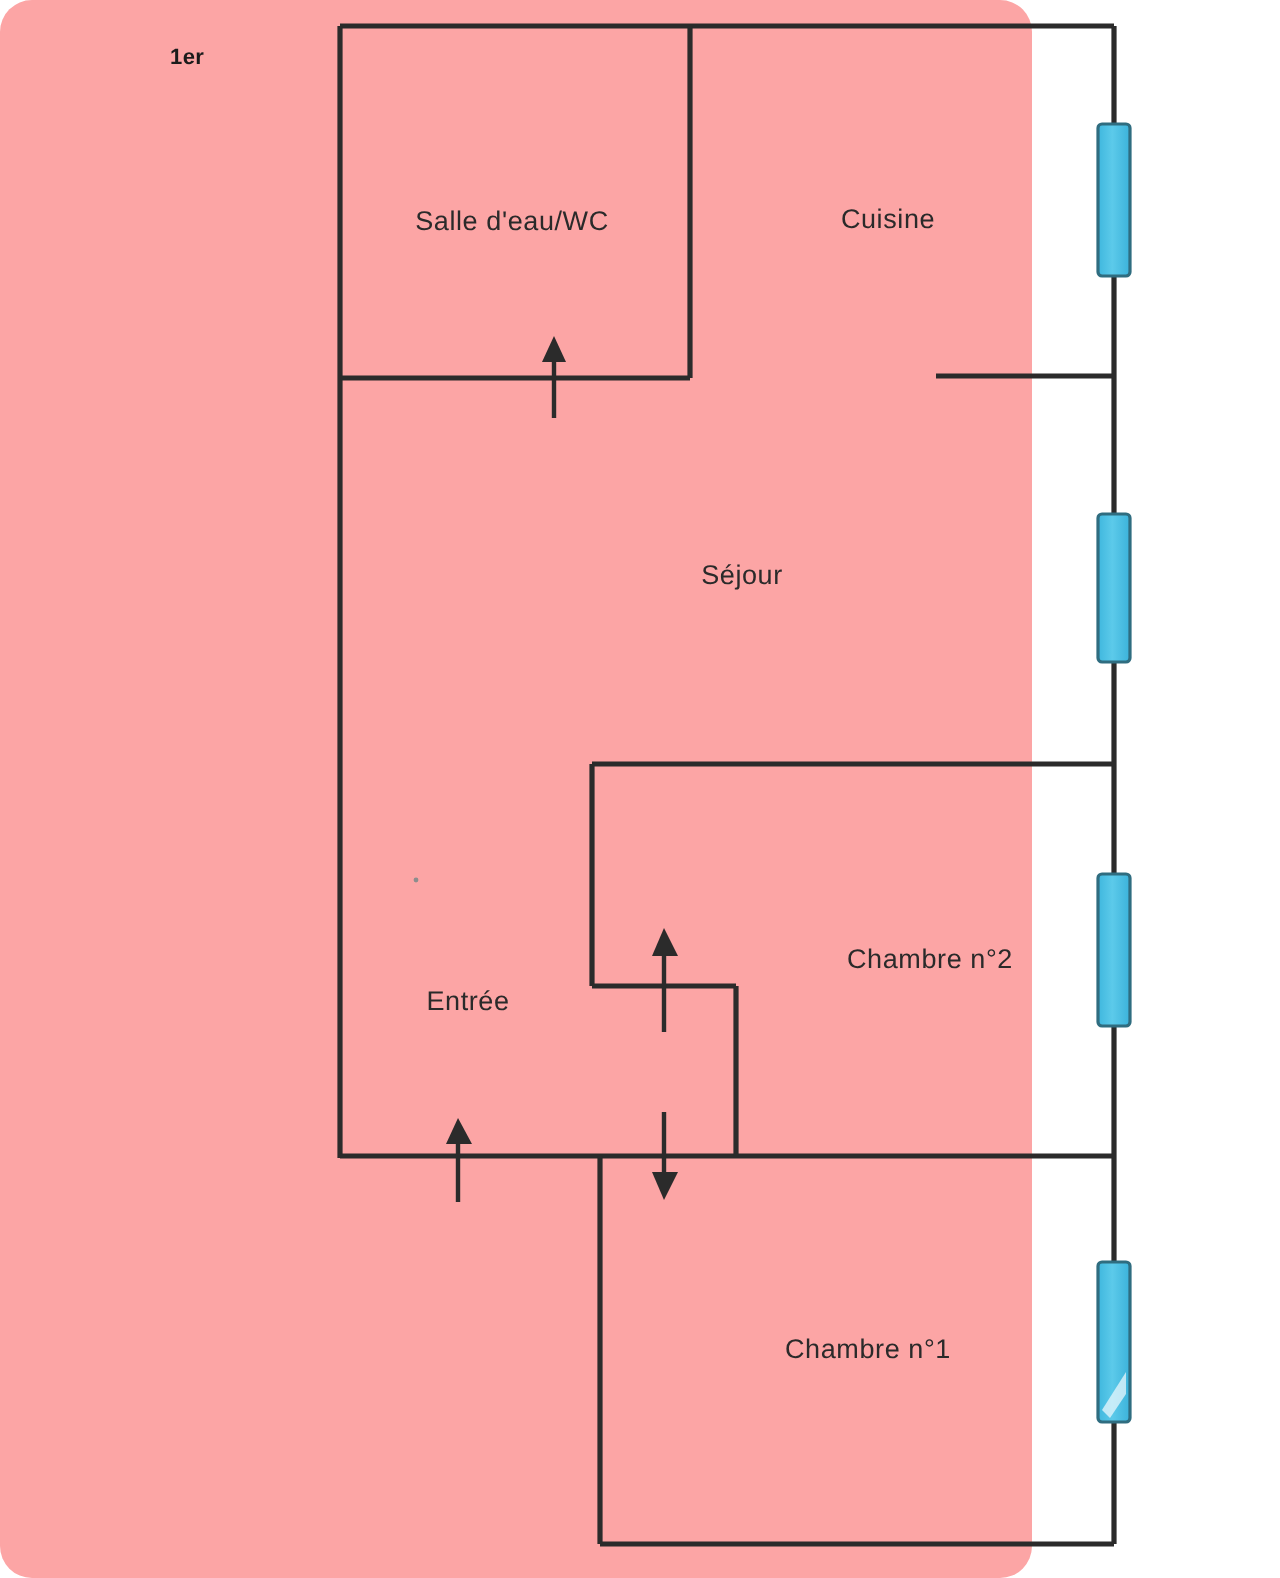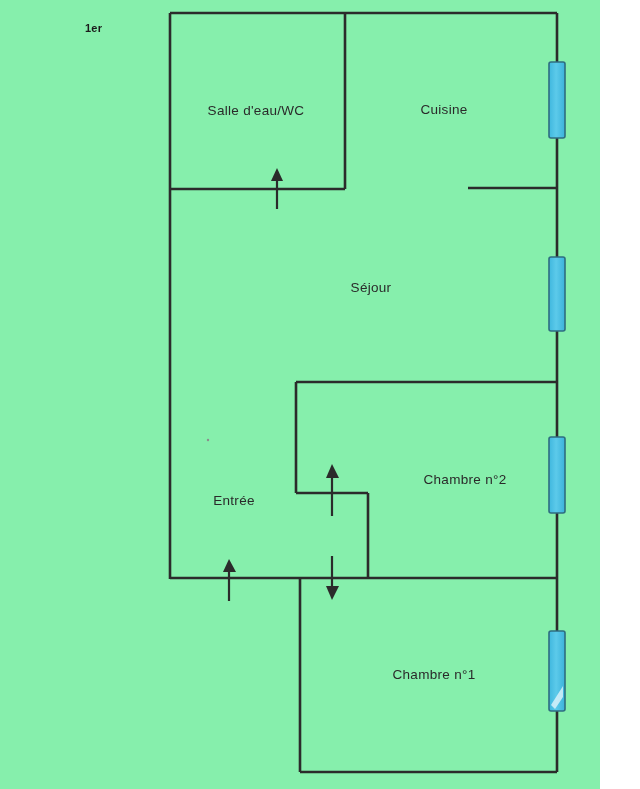--- a/index.html
+++ b/index.html
@@ -12,23 +12,24 @@
     width: 640px;
     height: 789px;
     position: relative;
     font-family: "Liberation Sans", sans-serif;
     overflow: hidden;
   }
   #floorplan-root {
     position: absolute;
     left: 0;
     top: 0;
-    width: 600px;
+    width: 516px;
     height: 789px;
-    background: #86efac;
+    background: #fca5a5;
+    border-radius: 16px;
   }
   #plan-svg {
     position: absolute;
     left: 0;
     top: 0;
     display: block;
   }
   .floor-label {
     font-size: 11px;
     fill: #1b1b1b;

